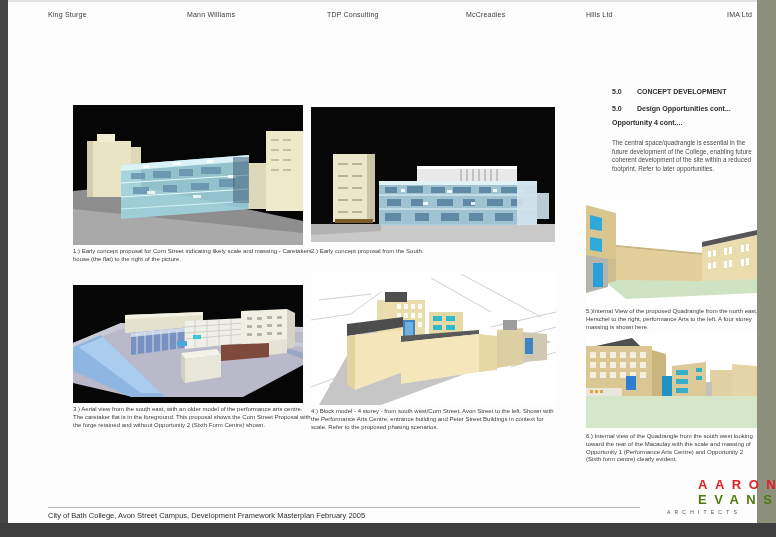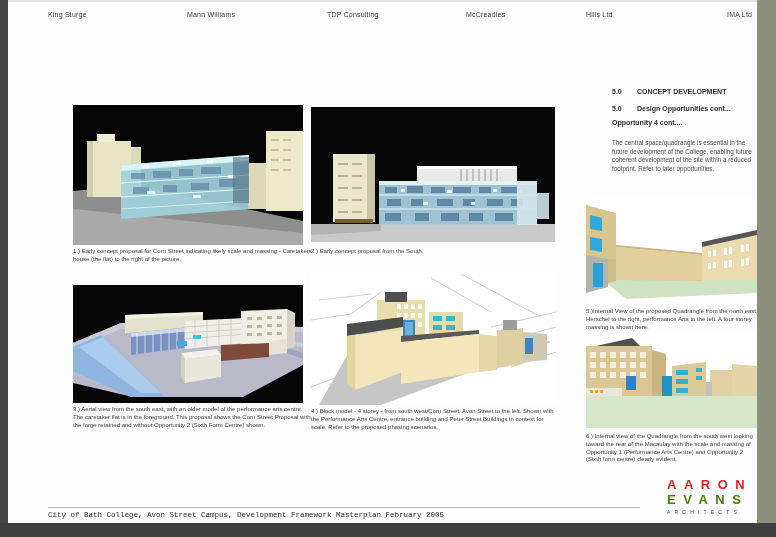--- a/index.html
+++ b/index.html
@@ -14,23 +14,23 @@
     position:absolute; left:8px; top:0; width:749px; height:523px;
     background:#fdfdfd; border-top:2px solid #e2e2e0;
   }
   .consultant { position:absolute; top:9px; font-size:7px; color:#3c3c3c; letter-spacing:0.2px; }
   .fig { position:absolute; overflow:hidden; }
   .fig svg { display:block; }
   .caption { position:absolute; font-size:6px; line-height:1.3; color:#3d3d3d; }
   .sb-head { position:absolute; font-size:7px; font-weight:bold; color:#2e2e2e; }
   .sb-body { position:absolute; font-size:6.3px; line-height:1.35; color:#4a4a4a; }
   .footer-rule { position:absolute; left:40px; top:505px; width:592px; border-top:1px solid #b5b5b5; }
-  .footer-title { position:absolute; left:40px; top:509px; font-size:7.5px; color:#2e2e2e;font-family:Liberation Mono, monospace; }
+  .footer-title { position:absolute; left:40px; top:509px; font-size:7.5px; color:#2e2e2e; }
   .logo { position:absolute; left:659px; top:475px; width:80px; text-align:left; }
-  .logo-line { font-size:13px; font-weight:bold; letter-spacing:7.5px; line-height:15px; white-space:nowrap; }
+  .logo-line { font-size:13px; font-weight:bold; letter-spacing:7.5px; line-height:15px; white-space:nowrap;margin-left:31px; }
   .logo-sub { font-size:5px; letter-spacing:4.2px; color:#4c4c4c; margin-top:2px; white-space:nowrap; }
 </style>
 </head>
 <body>
 
 <div class="scan">
   <div class="strip-right"></div>
   <div class="strip-bottom"></div>
 
   <div class="page">

